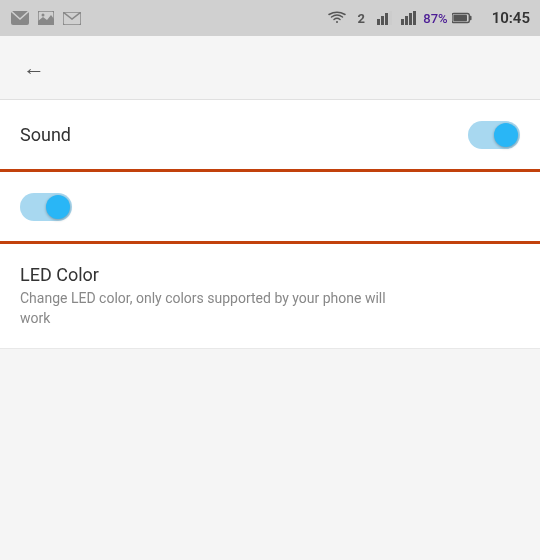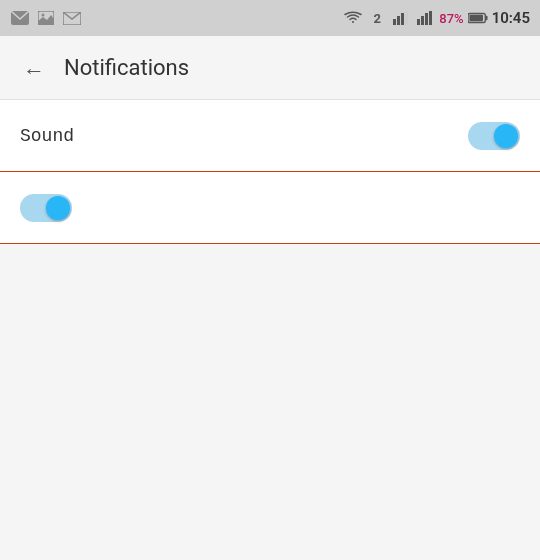--- a/index.html
+++ b/index.html
@@ -49,21 +49,21 @@
       align-items: center;
       justify-content: center;
       font-size: 11px;
       color: #333;
     }
 
     .time-text {
       font-size: 15px;
       font-weight: 600;
       color: #333;
-      margin-left: 0;
+      margin-left: 16px;
     }
 
     
     .app-bar {
       width: 100%;
       height: 64px;
       background: #f5f5f5;
       display: flex;
       align-items: center;
       padding: 0 16px;
@@ -94,23 +94,22 @@
     
     .content {
       background: #fff;
     }
 
     .setting-row {
       display: flex;
       align-items: center;
       justify-content: space-between;
       padding: 20px 20px;
-      border-bottom: 1px solid #c2410c;
+      border-bottom: 3px solid #c2410c;
       min-height: 72px;
-      font-family: Liberation Mono, monospace;
     }
 
     .setting-row-multi {
       display: flex;
       align-items: flex-start;
       justify-content: space-between;
       padding: 20px 20px;
       border-bottom: 1px solid #e8e8e8;
     }
 
@@ -215,49 +214,54 @@
       </svg>
     </span>
     <span class="status-icon">
       <svg width="18" height="14" viewBox="0 0 18 14">
         <rect x="1" y="8" width="3" height="6" fill="#555"></rect>
         <rect x="5" y="5" width="3" height="9" fill="#555"></rect>
         <rect x="9" y="2" width="3" height="12" fill="#555"></rect>
         <rect x="13" y="0" width="3" height="14" fill="#555"></rect>
       </svg>
     </span>
-    <span style="font-size:13px;color:#be185d;font-weight:500;">87%</span>
+    <span style="font-size:13px;color:#4c1d95;font-weight:500;">87%</span>
     <span class="status-icon">
       <svg width="22" height="12" viewBox="0 0 22 12">
         <rect x="0" y="1" width="19" height="10" rx="2" stroke="#555" stroke-width="1.5" fill="none"></rect>
         <rect x="19" y="3.5" width="2.5" height="5" rx="1" fill="#555"></rect>
         <rect x="1.5" y="2.5" width="15" height="7" rx="1" fill="#555"></rect>
       </svg>
     </span>
     <span class="time-text">10:45</span>
   </div>
 </div>
 
 <div class="app-bar">
   <div class="back-button">
     <span class="back-arrow">←</span>
   </div>
-  <span class="app-bar-title">Notifications</span>
 </div>
 
 <div class="content">
 
   <div class="setting-row">
     <span class="setting-label">Sound</span>
     <div class="toggle toggle-on">
       <div class="toggle-knob"></div>
     </div>
   </div>
 
   <div class="setting-row">
     <div class="toggle toggle-on">
       <div class="toggle-knob"></div>
     </div>
   </div>
 
+  <div class="setting-row-multi">
+    <div class="setting-text-block">
+      <div class="setting-label">LED Color</div>
+      <div class="setting-description">Change LED color, only colors supported by your phone will work</div>
+    </div>
+  </div>
 
 
 </div>
 
 </body></html>

